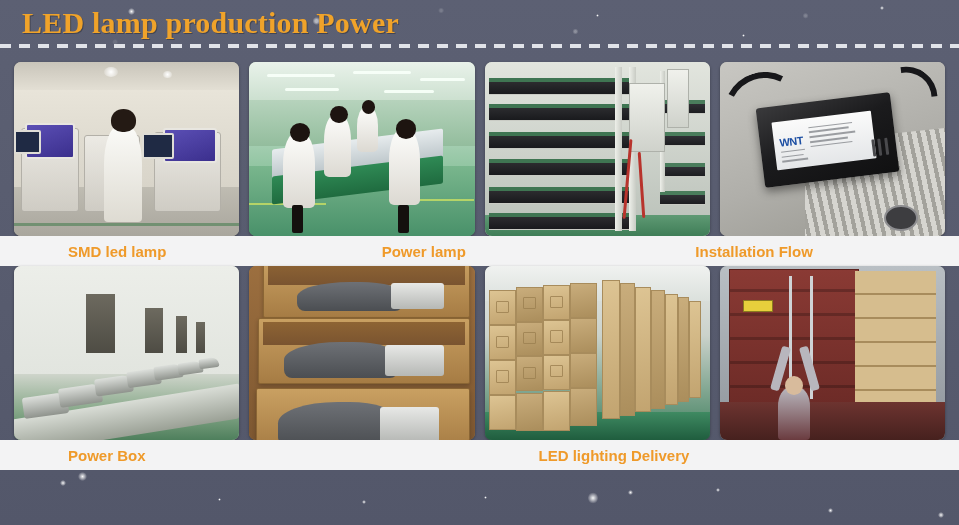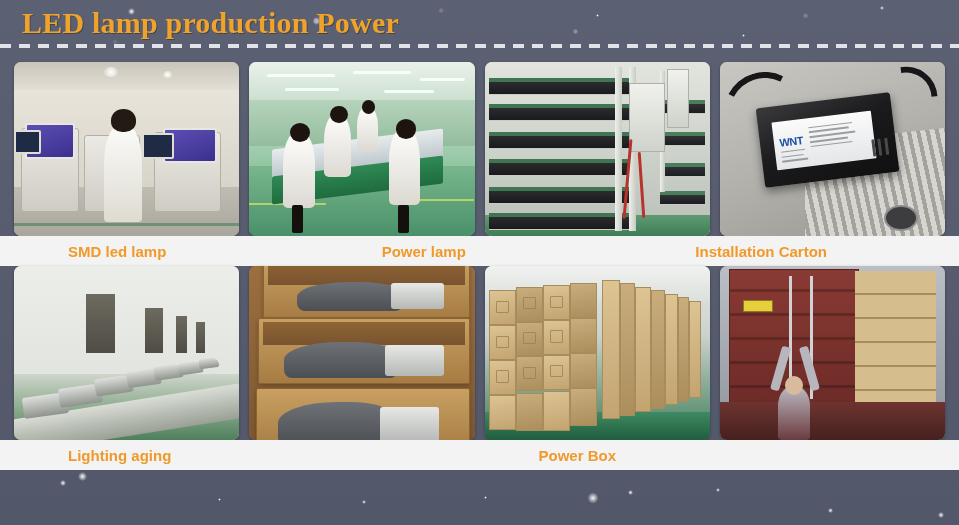--- a/index.html
+++ b/index.html
@@ -362,21 +362,21 @@
           </div>
           <div class="inst-conn" style="right:12%;bottom:3%;width:15%;height:15%;"></div>
         </div>
       </div>
 
     </div>
 
     <div class="caption-band">
       <div class="caption left-ish">SMD led lamp</div>
       <div class="caption left-ish">Power lamp</div>
-      <div class="caption left-ish">Installation Carton</div>
+      <div class="caption left-ish">Installation Flow</div>
     </div>
   </div>
 
   <div class="row row-2">
     <div class="tiles">
 
       <div class="tile">
         <div class="tile-inner ph-light">
           <div class="lt-wall"></div>
           <div class="lt-door" style="left:32%;top:16%;width:13%;height:34%;"></div>
@@ -472,18 +472,18 @@
           <div class="dl-person-body" style="left:26%;bottom:0%;width:14%;height:30%;"></div>
           <div class="dl-person-head" style="left:29%;bottom:26%;width:8%;height:11%;"></div>
           <div class="dl-arm" style="left:25%;bottom:28%;width:4%;height:26%;transform:rotate(16deg);"></div>
           <div class="dl-arm" style="left:38%;bottom:28%;width:4%;height:26%;transform:rotate(-16deg);"></div>
         </div>
       </div>
 
     </div>
 
     <div class="caption-band">
-      <div class="caption left-ish">Lighting aging</div>
       <div class="caption left-ish">Power Box</div>
+      <div class="caption left-ish">LED lighting Delivery</div>
     </div>
   </div>
 
 </div>
 
 </body></html>

